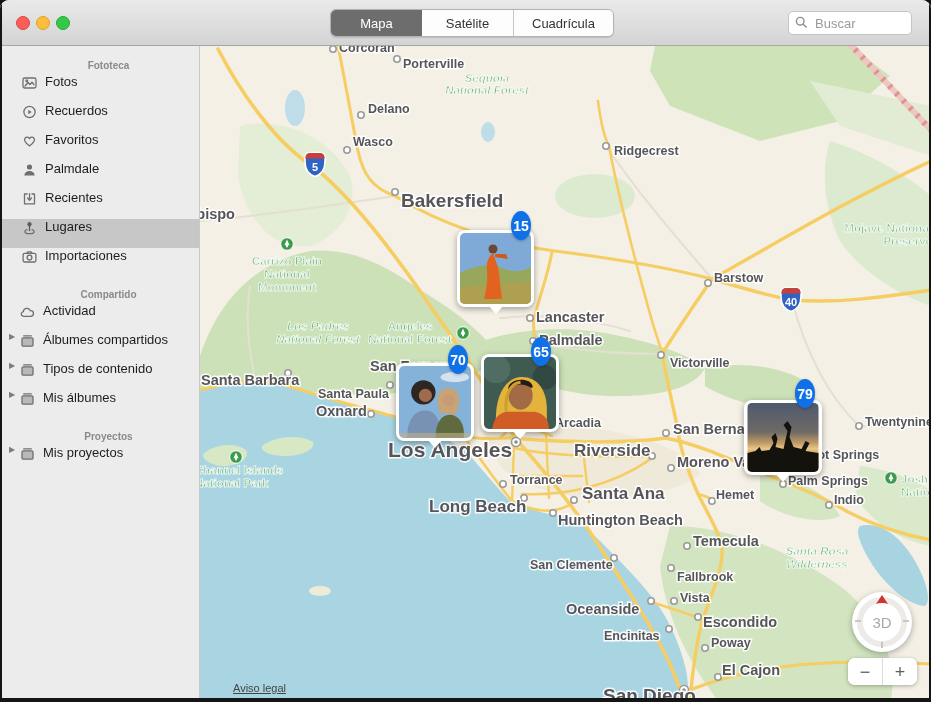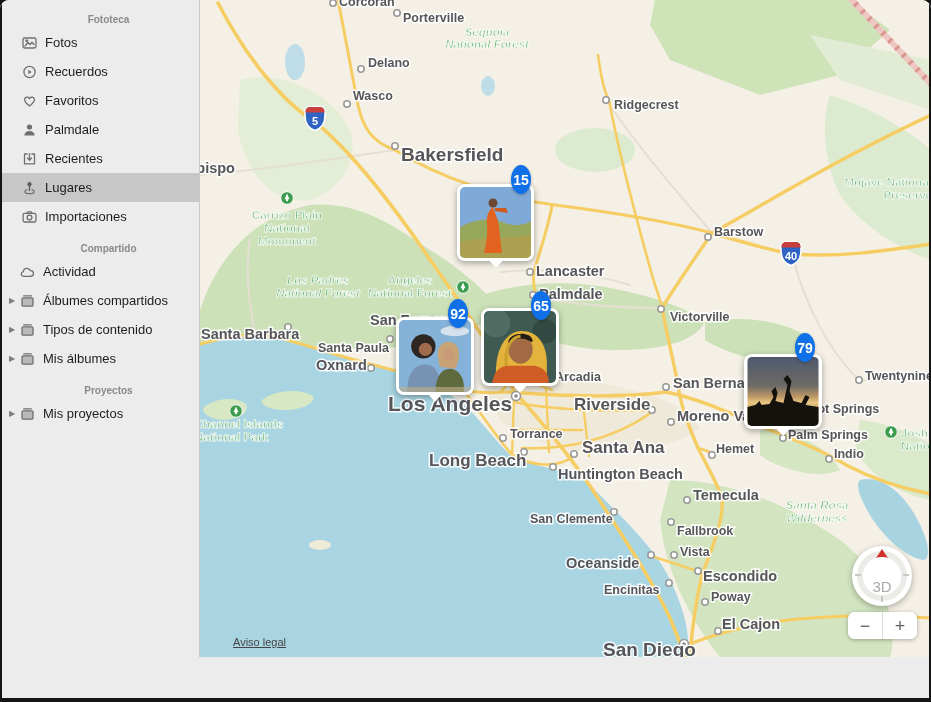--- a/index.html
+++ b/index.html
@@ -21,21 +21,21 @@
   .seg.sel+.seg{border-left:none;}
   .searchbox{position:absolute;right:19px;top:11px;width:122px;height:22px;background:#fff;border:1px solid #c5c5c5;border-radius:5px;}
   .searchbox svg{position:absolute;left:6px;top:4px;}
   .searchbox input{position:absolute;left:24px;top:1px;width:92px;height:18px;border:none;outline:none;font-size:13px;color:#333;background:transparent;font-family:"Liberation Sans",sans-serif;}
   .searchbox input::placeholder{color:#9a9a9a;}
 
   
   .main{display:flex;height:657px;}
   .sidebar{width:200px;background:#ececec;border-right:1px solid #c9c9c9;box-sizing:border-box;padding-top:6px;overflow:hidden;}
   .shead{font-size:10px;font-weight:bold;color:#8a8a8a;padding:12px 0 3px 18px;text-align:center;}
-  .srow{display:flex;align-items:center;height:29px;padding-left:20px;font-size:13px;color:#1d1d1d;cursor:default;}
+  .srow{display:flex;height:29px;padding-left:20px;font-size:13px;color:#1d1d1d;cursor:default;}
   .srow.sel{background:#c7c7c7;}
   .srow .sicon{width:18px;height:17px;margin-right:7px;display:inline-flex;align-items:center;justify-content:center;flex:0 0 18px;}
   .srow.has-disc{padding-left:6px;}
   .disc{width:12px;font-size:8px;color:#7c7c7c;flex:0 0 12px;text-align:center;}
   .disc.hidden{visibility:hidden;}
   .sicon svg{stroke:#6f6f6f;fill:none;stroke-width:1.3;stroke-linecap:round;stroke-linejoin:round;}
 
   
   .map{position:relative;width:731px;height:657px;background:#f4f0e5;overflow:hidden;}
   .map svg.geo{position:absolute;left:0;top:0;}
@@ -45,38 +45,55 @@
   .li{font-style:italic;}
   .shtext{fill:#fff;font-size:11px;font-weight:bold;font-family:"Liberation Sans",sans-serif;}
 
   .cluster{position:absolute;background:#fff;border-radius:8px;padding:3px;box-shadow:0 2px 6px rgba(0,0,0,.35);z-index:5;}
   .cluster::after{content:"";position:absolute;left:50%;bottom:-7px;transform:translateX(-50%);border:8px solid transparent;border-top:9px solid #fff;border-bottom:none;}
   .cluster svg{display:block;border-radius:5px;}
   .badge{position:absolute;width:20px;height:29px;border-radius:50%;background:#1070e8;color:#fff;font-size:14px;font-weight:bold;display:flex;align-items:center;justify-content:center;z-index:6;box-shadow:0 1px 3px rgba(0,0,0,.25);}
 
   .compass{position:absolute;left:652px;top:546px;width:60px;height:60px;border-radius:50%;background:#fff;box-shadow:0 2px 6px rgba(0,0,0,.3);z-index:7;}
   .c-ring{position:absolute;inset:5px;border-radius:50%;border:6px solid #edebe7;box-sizing:border-box;}
-  .c-inner{position:absolute;inset:11px;border-radius:50%;background:#fff;display:flex;align-items:flex-end;justify-content:center;font-size:15px;color:#a9a9a9;}
+  .c-inner{position:absolute;inset:11px;border-radius:50%;background:#fff;display:flex;align-items:center;justify-content:center;font-size:15px;color:#a9a9a9;}
   .c-north{position:absolute;left:50%;top:3px;transform:translateX(-50%);width:0;height:0;border-left:6px solid transparent;border-right:6px solid transparent;border-bottom:9px solid #d0342c;}
   .c-tickl,.c-tickr{position:absolute;top:28px;width:6px;height:2px;background:#c9c7c2;}
   .c-tickl{left:3px;} .c-tickr{right:3px;}
   .c-tickb{position:absolute;left:50%;bottom:4px;transform:translateX(-50%);width:2px;height:6px;background:#c9c7c2;}
 
   .zoomctl{position:absolute;left:648px;top:612px;width:69px;height:27px;display:flex;background:#fff;border-radius:7px;box-shadow:0 1px 4px rgba(0,0,0,.3);overflow:hidden;z-index:7;}
   .zbtn{flex:1;border:none;background:#fff;font-size:18px;color:#5f5f5f;padding:0;cursor:default;font-family:"Liberation Sans",sans-serif;line-height:1;}
   .zbtn:first-child{border-right:1px solid #dcdcda;}
 
   .legal{position:absolute;left:9px;top:636px;font-size:11px;color:#444;text-decoration:underline;z-index:7;margin-left:24px;}
 </style>
 </head>
 <body>
 
 <div class="window">
   <div class="edge-r"></div>
 
+  <div class="toolbar">
+    <span class="tl tl-close"></span>
+    <span class="tl tl-min"></span>
+    <span class="tl tl-max"></span>
+    <div class="segctl">
+      <div class="seg sel">Mapa</div>
+      <div class="seg">Satélite</div>
+      <div class="seg">Cuadrícula</div>
+    </div>
+    <div class="searchbox">
+      <svg width="13" height="13" viewBox="0 0 13 13">
+        <circle cx="5.2" cy="5.2" r="3.8" fill="none" stroke="#8f8f8f" stroke-width="1.4"></circle>
+        <line x1="8.2" y1="8.2" x2="11.6" y2="11.6" stroke="#8f8f8f" stroke-width="1.4"></line>
+      </svg>
+      <input type="text" placeholder="Buscar" style="">
+    </div>
+  </div>
 
   <div class="main">
 
     <div class="sidebar">
       <div class="shead" style="padding-top:8px">Fototeca</div>
 
       <div class="srow">
         <span class="sicon">
             <svg width="17" height="16" viewBox="0 0 16 16">
               <rect x="1.5" y="3" width="13" height="10" rx="1.8"></rect>
@@ -439,21 +456,21 @@
         </svg>
       </div>
       <div class="cluster" style="left:544px;top:354px">
         <svg width="72" height="69" viewBox="0 0 71 69">
           <rect width="71" height="69" fill="url(#g79)"></rect>
           <path d="M0,50 L8,48 L12,44 L14,48 L22,47 L26,40 L24,34 L28,30 L30,36 L28,44 L36,46 L40,28 L36,22 L40,18 L44,24 L42,34 L46,44 L54,46 L58,38 L62,40 L58,48 L71,50 L71,69 L0,69 Z" fill="#14120d"></path>
         </svg>
       </div>
 
       <div class="badge" style="left:311px;top:165px">15</div>
-      <div class="badge" style="left:248px;top:299px">92</div>
+      <div class="badge" style="left:248px;top:299px">70</div>
       <div class="badge" style="left:331px;top:291px">65</div>
       <div class="badge" style="left:595px;top:333px">79</div>
 
       <div class="compass">
         <div class="c-ring"></div>
         <div class="c-north"></div>
         <div class="c-tickl"></div>
         <div class="c-tickr"></div>
         <div class="c-tickb"></div>
         <div class="c-inner">

